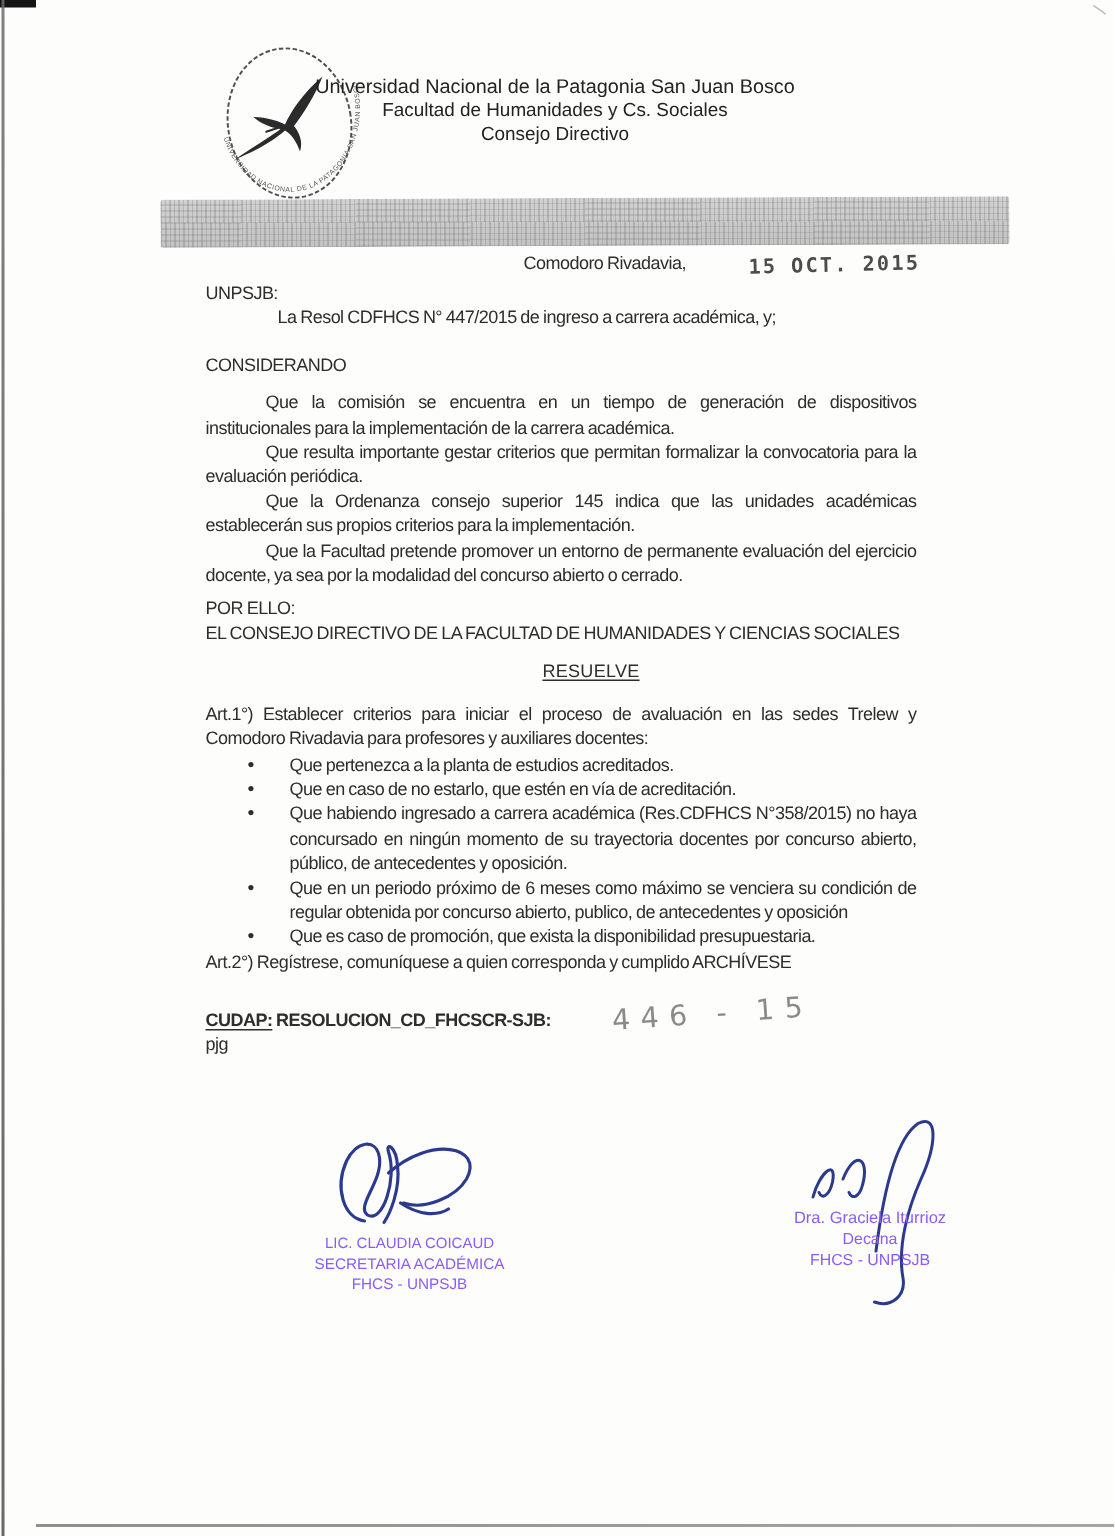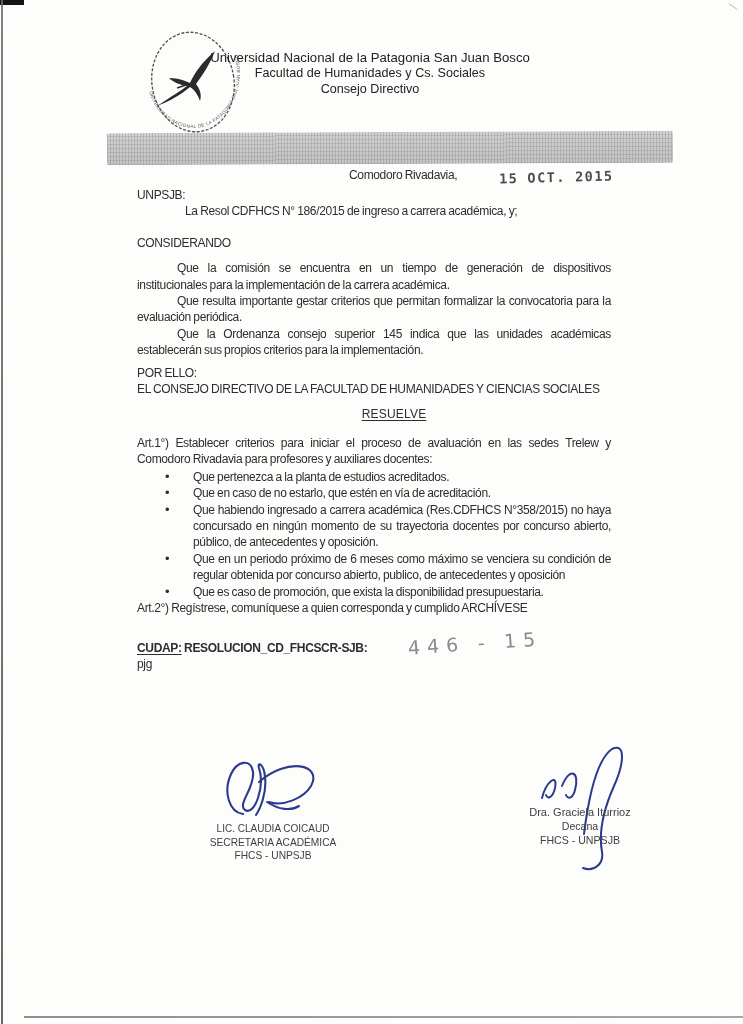--- a/index.html
+++ b/index.html
@@ -54,21 +54,21 @@
   .art2{margin:0;}
   .cudap-line{margin-top:21px;font-weight:bold;white-space:nowrap;}
   .cudap-label{text-decoration:underline;text-underline-offset:2px;}
   .stamp-number{
     display:inline-block;margin-left:38px;font-weight:normal;
     font-size:19px;letter-spacing:7px;color:#8a8a8a;
     transform:rotate(-4deg) translateY(-2px);font-family:"DejaVu Sans", sans-serif;
   }
   .initials{margin-top:-1px;}
   
-  .sig-block{position:absolute;text-align:center;color:#404040;}
+  .sig-block{position:absolute;text-align:center;color:#8b5cf6;}
   .sig-left{left:178px;top:752px;width:190px;}
   .sig-left .sig-svg{margin-left:18px;}
   .sig-left .sig-name{font-size:10px;line-height:13.5px;}
   .sig-left .sig-title,.sig-left .sig-org{font-size:10.2px;line-height:13.5px;}
   .sig-right{left:490px;top:742px;width:180px;}
   .sig-right .sig-name{font-size:11px;line-height:14px;}
   .sig-right .sig-title,.sig-right .sig-org{font-size:10.6px;line-height:14px;}
   .sig-right .sig-svg{position:absolute;left:38px;top:0;}
   .sig-right .sig-text{position:relative;margin-top:63px;}
   .sig-left .sig-text{position:relative;margin-top:-6px;}
@@ -105,28 +105,29 @@
   </div>
 
   <div class="content">
 
     <div class="dateline">
       <span class="place">Comodoro Rivadavia,</span>
       <span class="stamp-date">15 OCT. 2015</span>
     </div>
 
     <div class="visto-label">UNPSJB:</div>
-    <div class="visto-text">La Resol CDFHCS N° 186/2015 de ingreso a carrera académica, y;</div>
+    <div class="visto-text">La Resol CDFHCS N° 447/2015 de ingreso a carrera académica, y;</div>
 
     <div class="considerando-label">CONSIDERANDO</div>
 
     <div class="paras">
       <p class="para">Que la comisión se encuentra en un tiempo de generación de dispositivos institucionales para la implementación de la carrera académica.</p>
       <p class="para">Que resulta importante gestar criterios que permitan formalizar la convocatoria para la evaluación periódica.</p>
       <p class="para">Que la Ordenanza consejo superior 145 indica que las unidades académicas establecerán sus propios criterios para la implementación.</p>
+      <p class="para">Que la Facultad pretende promover un entorno de permanente evaluación del ejercicio docente, ya sea por la modalidad del concurso abierto o cerrado.</p>
     </div>
 
     <div class="por-ello">
       <div>POR ELLO:</div>
       <div class="por-ello-body">EL CONSEJO DIRECTIVO DE LA FACULTAD DE HUMANIDADES Y CIENCIAS SOCIALES</div>
     </div>
 
     <div class="resuelve">
       <span>RESUELVE</span>
     </div>

